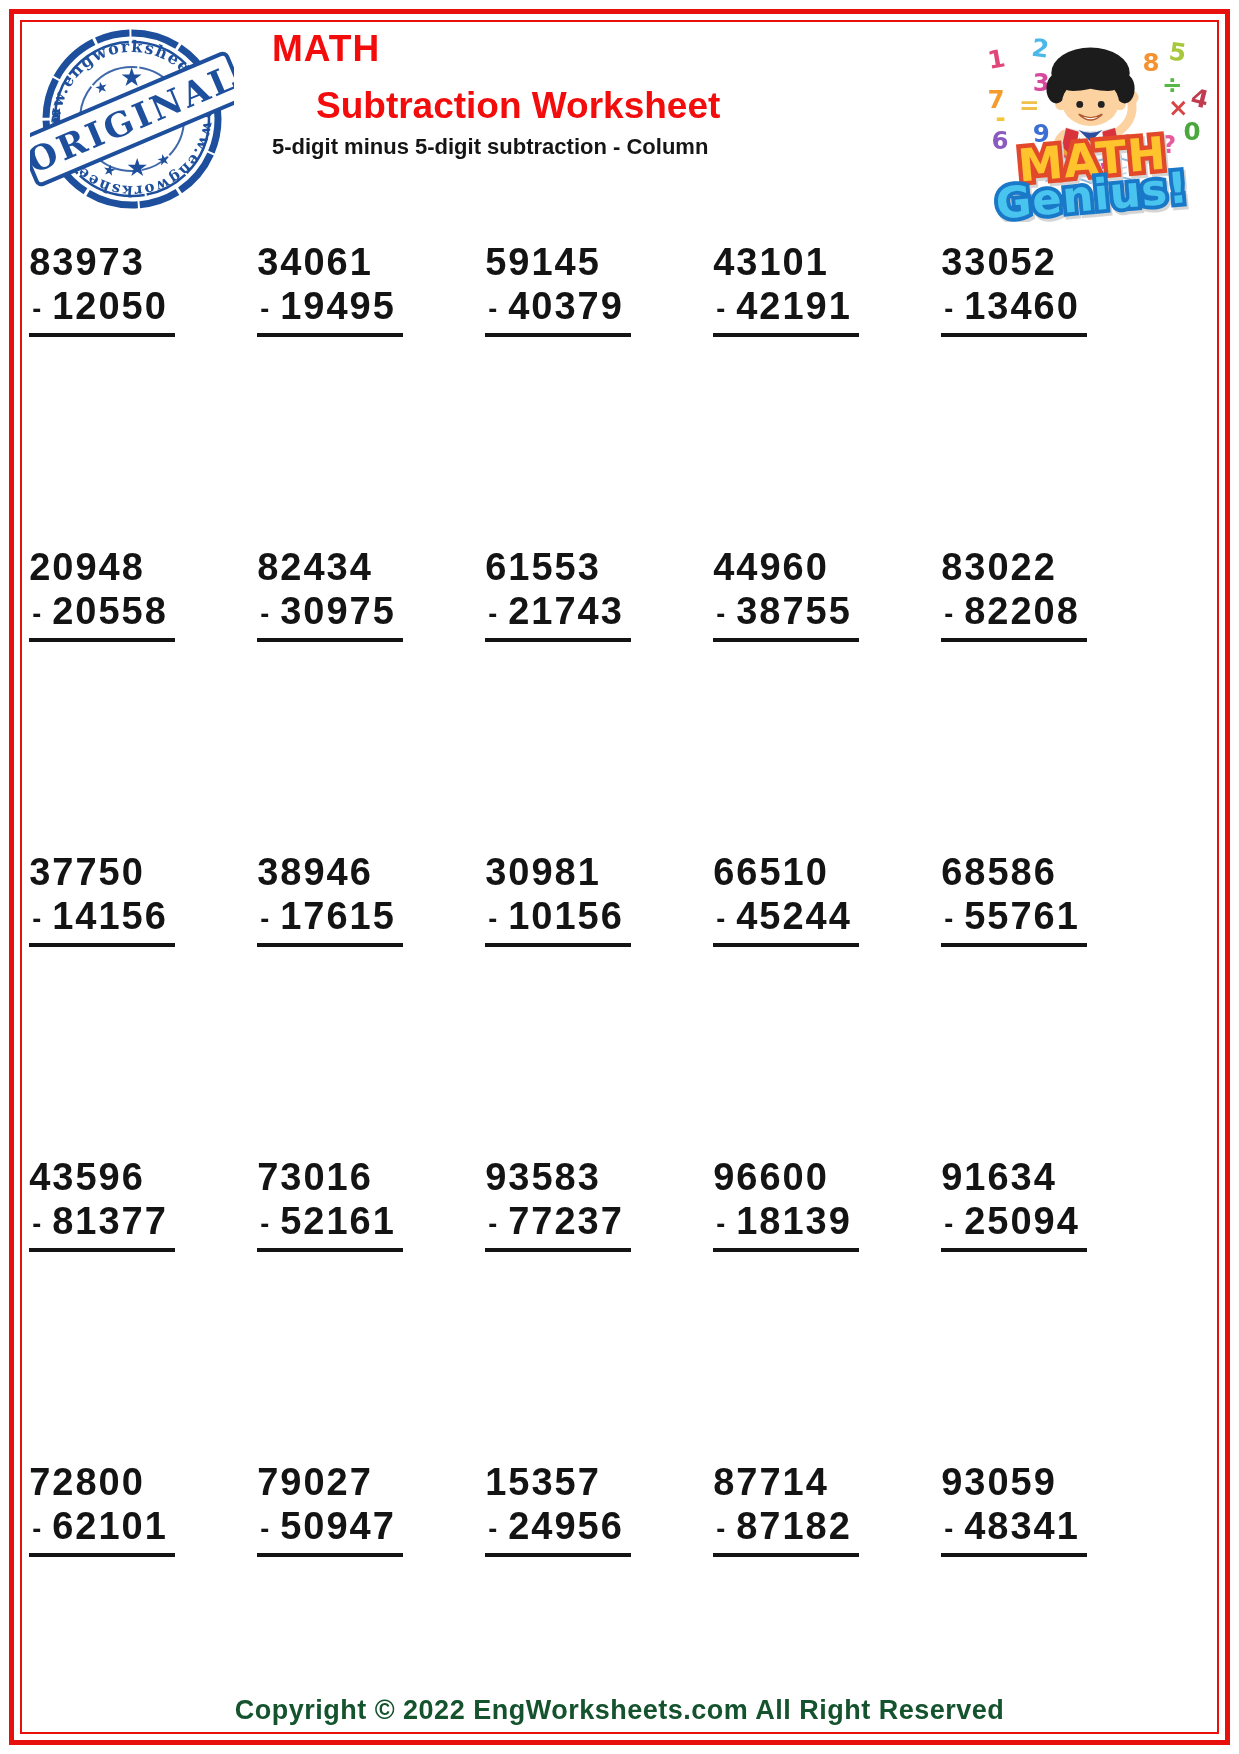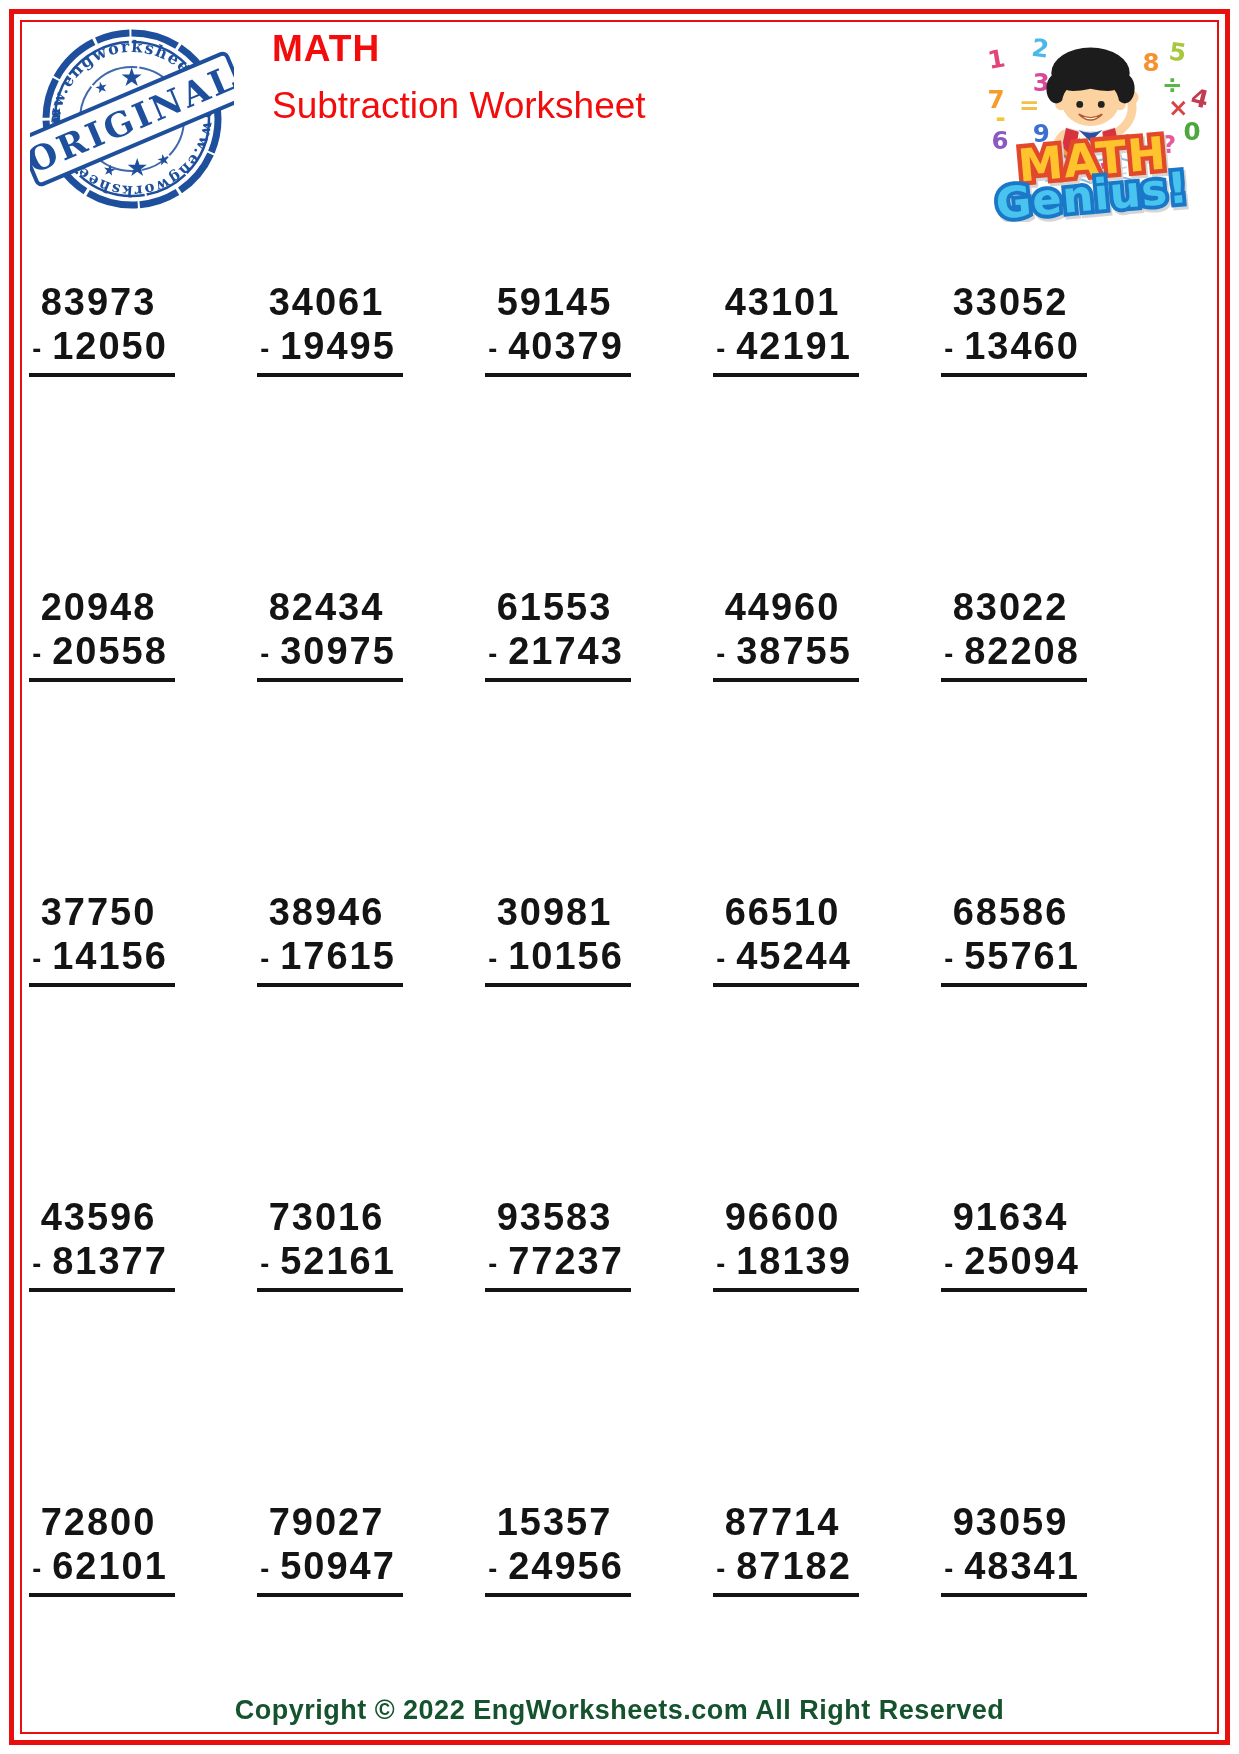--- a/index.html
+++ b/index.html
@@ -8,34 +8,34 @@
     font-family:"Liberation Sans",sans-serif;
   }
   .frame-outer{position:absolute;inset:9px;border:5px solid #e8100c;pointer-events:none;}
   .frame-inner{position:absolute;inset:20px;border:2px solid #e8100c;pointer-events:none;}
 
   
   .header{position:absolute;top:24px;left:30px;right:26px;height:200px;}
   .stamp{position:absolute;left:0;top:0;width:204px;height:190px;}
   .titles{position:absolute;left:242px;top:6px;}
   .title-math{font-size:37px;font-weight:bold;color:#f20c0c;letter-spacing:1px;line-height:1;}
-  .title-sub{font-size:37px;font-weight:normal;color:#f20c0c;margin-top:20px;line-height:1;}
+  .title-sub{font-size:37px;font-weight:bold;color:#f20c0c;margin-top:20px;line-height:1;margin-left:44px;}
   .title-desc{font-size:22px;font-weight:bold;color:#151515;margin-top:12px;line-height:1;}
   .genius{position:absolute;right:6px;top:2px;width:232px;height:196px;}
 
   
   .problems{
     position:absolute;top:243px;left:-12px;width:1140px;
     display:grid;grid-template-columns:repeat(5,1fr);grid-template-rows:repeat(5,305px);
     justify-items:center;align-items:start;
   }
   .problem{display:inline-block;color:#141414;}
   .top-num{
     font-size:38px;font-weight:bold;letter-spacing:2px;
-    text-align:center;padding:0 7px 4px 0;line-height:1.05;margin-top:40px;
+    text-align:left;padding:0 7px 4px 0;line-height:1.05;
   }
   .bottom-row{
     display:flex;align-items:center;gap:9px;
     font-size:38px;font-weight:bold;letter-spacing:2px;line-height:1.05;
     border-bottom:4px solid #141414;padding:0 7px 6px 3px;
   }
   .minus{font-size:27px;font-weight:bold;transform:translateY(2px);}
 
   
   .footer{
@@ -81,20 +81,21 @@
       </g>
       <g transform="rotate(-23 100 95)">
         <rect x="-12" y="70" width="224" height="50" rx="5" fill="#fefefe" stroke="#1e4f9c" stroke-width="4"></rect>
         <text x="100" y="107" text-anchor="middle" class="stamp-serif" font-size="34" font-weight="bold" fill="#1e4f9c" letter-spacing="3">ORIGINAL</text>
       </g>
     </svg>
 
     <div class="titles">
       <div class="title-math">MATH</div>
       <div class="title-sub">Subtraction Worksheet</div>
+      <div class="title-desc">5-digit minus 5-digit subtraction - Column</div>
     </div>
 
     <svg class="genius" viewBox="0 0 235 200">
       <g font-weight="bold" font-size="25">
         <text x="14" y="44" fill="#e0457b" transform="rotate(-10 14 44)">1</text>
         <text x="56" y="30" fill="#4ab8e8" transform="rotate(8 56 30)">2</text>
         <text x="58" y="66" fill="#d6499c">3</text>
         <text x="12" y="84" fill="#f59c2f">7</text>
         <text x="44" y="90" fill="#f0c04a">=</text>
         <text x="20" y="102" fill="#f5c53a">-</text>

